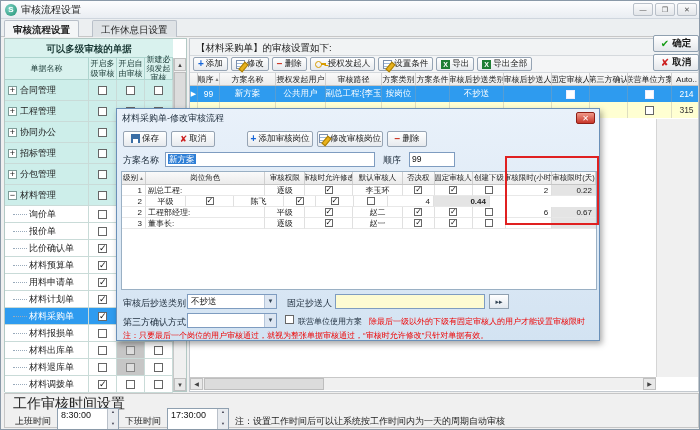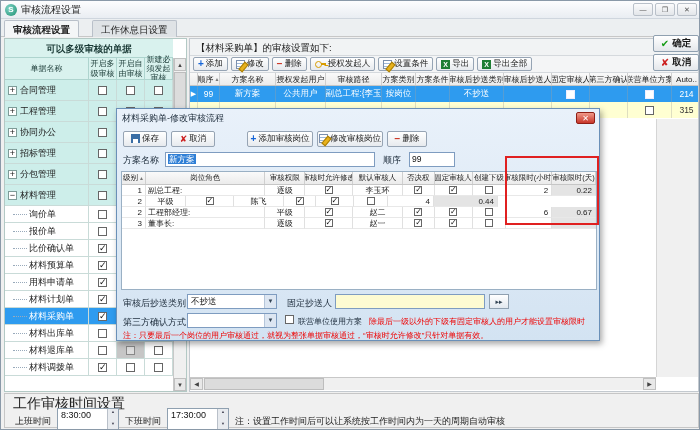--- a/index.html
+++ b/index.html
@@ -340,20 +340,35 @@
           <div class="tcell" style="width: 28px;">
             <span class="cb"></span>
           </div>
           <div class="tcell" style="width: 28px;">
             <span class="cb"></span>
           </div>
         </div>
         <div class="trow child">
           <div class="tname" style="width: 84px;">
             <span class="connector"></span>
+            <span>材料报损单</span>
+          </div>
+          <div class="tcell" style="width: 28px;">
+            <span class="cb"></span>
+          </div>
+          <div class="tcell dis" style="width: 28px;">
+            <span class="cb"></span>
+          </div>
+          <div class="tcell" style="width: 28px;">
+            <span class="cb"></span>
+          </div>
+        </div>
+        <div class="trow child">
+          <div class="tname" style="width: 84px;">
+            <span class="connector"></span>
             <span>材料出库单</span>
           </div>
           <div class="tcell" style="width: 28px;">
             <span class="cb"></span>
           </div>
           <div class="tcell dis" style="width: 28px;">
             <span class="cb"></span>
           </div>
           <div class="tcell" style="width: 28px;">
             <span class="cb"></span>
@@ -600,21 +615,21 @@
             <div class="gcell c" style="width: 32px;">
               <span class="cb on"></span>
             </div>
             <div class="gcell c" style="width: 38px;">
               <span class="cb on"></span>
             </div>
             <div class="gcell c" style="width: 34px;">
               <span class="cb"></span>
             </div>
             <div class="gcell r" style="width: 46px;">4</div>
-            <div class="gcell r gray" style="width: 64px;">0.44</div>
+            <div class="gcell r gray" style="width: 56px; font-weight: bold;">0.44</div>
           </div>
           <div class="grow">
             <div class="gcell r" style="width: 24px;">2</div>
             <div class="gcell " style="width: 120px; padding-left: 2px;">工程部经理:</div>
             <div class="gcell c" style="width: 40px;">平级</div>
             <div class="gcell c" style="width: 48px;">
               <span class="cb on"></span>
             </div>
             <div class="gcell c" style="width: 50px;">赵二</div>
             <div class="gcell c" style="width: 32px;">

